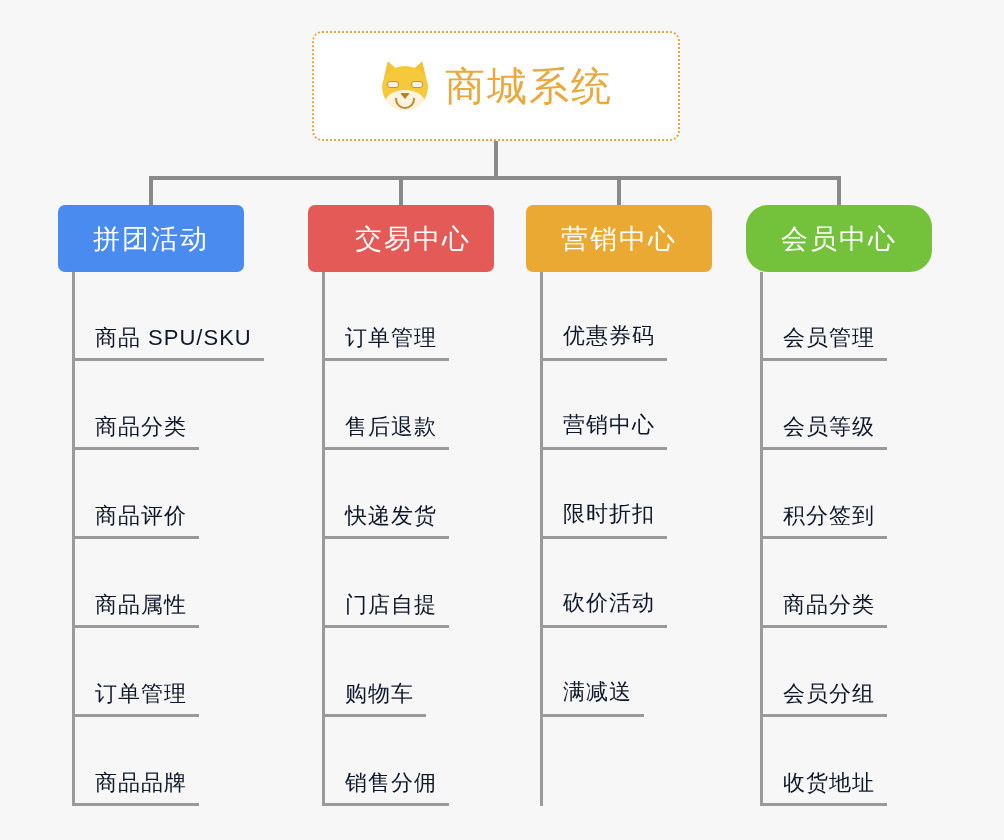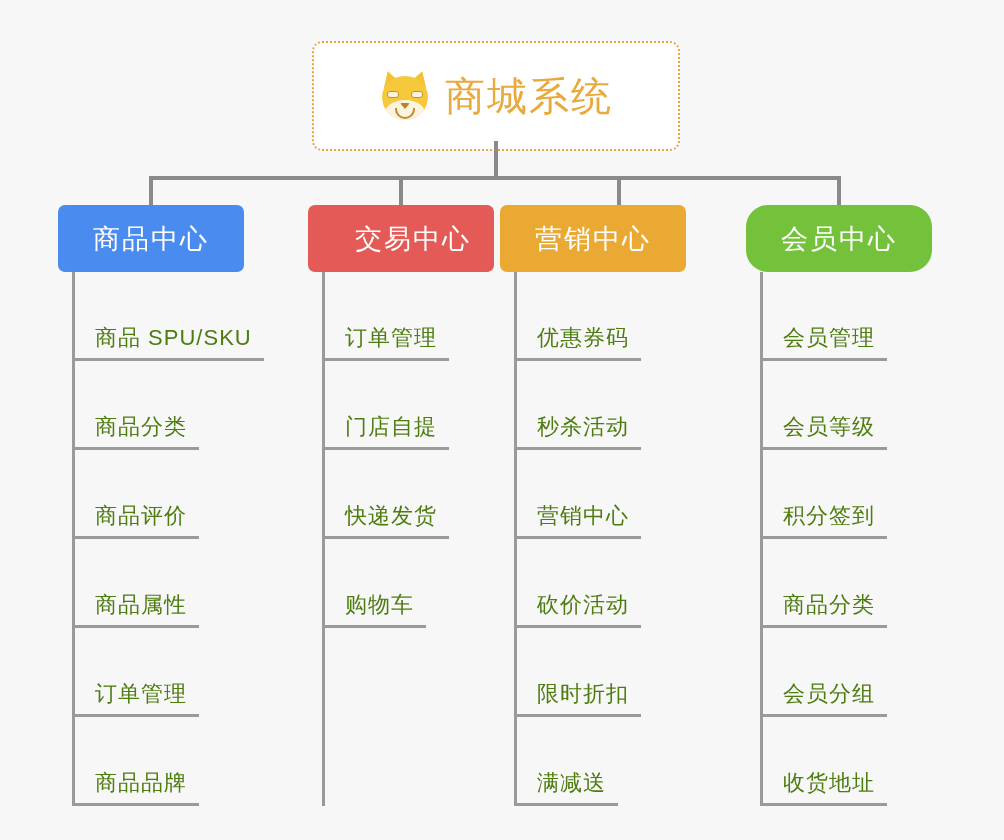--- a/index.html
+++ b/index.html
@@ -17,21 +17,21 @@
 
   #chart {
     position: absolute;
     inset: 0;
   }
 
   
   .root-node {
     position: absolute;
     left: 312px;
-    top: 41px;
+    top: 31px;
     width: 368px;
     height: 110px;
     box-sizing: border-box;
     background: #ffffff;
     border: 2px dotted #e8a33d;
     border-radius: 10px;
     display: flex;
     align-items: center;
     justify-content: center;
     gap: 14px;
@@ -158,21 +158,21 @@
   .leaf {
     position: relative;
     height: 89px;
     box-sizing: border-box;
     display: flex;
     align-items: flex-end;
   }
   .leaf-label {
     display: inline-block;
     font-size: 22px;
-    color: #4d7c0f;
+    color: #0f172a;
     letter-spacing: 1px;
     padding: 0 12px 7px 22px;
     border-bottom: 3px solid #9a9a9a;
     white-space: nowrap;
     line-height: 1.25;
   }
 </style>
 </head>
 <body style="background: rgb(247, 247, 247);">
 
@@ -197,21 +197,21 @@
       <div class="conn conn-v" style="left: 494px; top: 141px; width: 4px; height: 35px; background: rgb(138, 138, 138);"></div>
       <div class="conn conn-h" style="left: 149px; top: 176px; width: 692px; height: 4px; background: rgb(138, 138, 138);"></div>
       <div class="conn conn-v" style="left: 149px; top: 176px; width: 4px; height: 29px; background: rgb(138, 138, 138);"></div>
       <div class="conn conn-v" style="left: 399px; top: 176px; width: 4px; height: 29px; background: rgb(138, 138, 138);"></div>
       <div class="conn conn-v" style="left: 617px; top: 176px; width: 4px; height: 29px; background: rgb(138, 138, 138);"></div>
       <div class="conn conn-v" style="left: 837px; top: 176px; width: 4px; height: 29px; background: rgb(138, 138, 138);"></div>
     </div>
 
   <div id="branches">
       <div class="branch" style="left: 58px; width: 186px;">
-        <div class="branch-header" style="background: rgb(74, 139, 240);">商品中心</div>
+        <div class="branch-header" style="background: rgb(74, 139, 240);">拼团活动</div>
         <div class="leaf-list">
           <div class="spine" style="height: 534px;"></div>
           <div class="leaf">
             <span class="leaf-label">商品 SPU/SKU</span>
           </div>
           <div class="leaf">
             <span class="leaf-label">商品分类</span>
           </div>
           <div class="leaf">
             <span class="leaf-label">商品评价</span>
@@ -228,48 +228,51 @@
         </div>
       </div>
       <div class="branch" style="left: 308px; width: 186px;">
         <div class="branch-header" style="background: rgb(227, 90, 86); padding-left: 24px;">交易中心</div>
         <div class="leaf-list">
           <div class="spine" style="height: 534px;"></div>
           <div class="leaf">
             <span class="leaf-label">订单管理</span>
           </div>
           <div class="leaf">
+            <span class="leaf-label">售后退款</span>
+          </div>
+          <div class="leaf">
+            <span class="leaf-label">快递发货</span>
+          </div>
+          <div class="leaf">
             <span class="leaf-label">门店自提</span>
           </div>
           <div class="leaf">
-            <span class="leaf-label">快递发货</span>
-          </div>
-          <div class="leaf">
             <span class="leaf-label">购物车</span>
           </div>
+          <div class="leaf">
+            <span class="leaf-label">销售分佣</span>
+          </div>
         </div>
       </div>
-      <div class="branch" style="left: 500px; width: 186px;">
+      <div class="branch" style="left: 526px; width: 186px; font-family: Liberation Mono, monospace;">
         <div class="branch-header" style="background: rgb(234, 169, 50);">营销中心</div>
         <div class="leaf-list">
           <div class="spine" style="height: 534px;"></div>
           <div class="leaf">
             <span class="leaf-label">优惠券码</span>
           </div>
           <div class="leaf">
-            <span class="leaf-label">秒杀活动</span>
-          </div>
-          <div class="leaf">
             <span class="leaf-label">营销中心</span>
           </div>
           <div class="leaf">
+            <span class="leaf-label">限时折扣</span>
+          </div>
+          <div class="leaf">
             <span class="leaf-label">砍价活动</span>
-          </div>
-          <div class="leaf">
-            <span class="leaf-label">限时折扣</span>
           </div>
           <div class="leaf">
             <span class="leaf-label">满减送</span>
           </div>
         </div>
       </div>
       <div class="branch" style="left: 746px; width: 186px;">
         <div class="branch-header" style="background: rgb(116, 193, 60); border-radius: 22px;">会员中心</div>
         <div class="leaf-list">
           <div class="spine" style="height: 534px;"></div>

